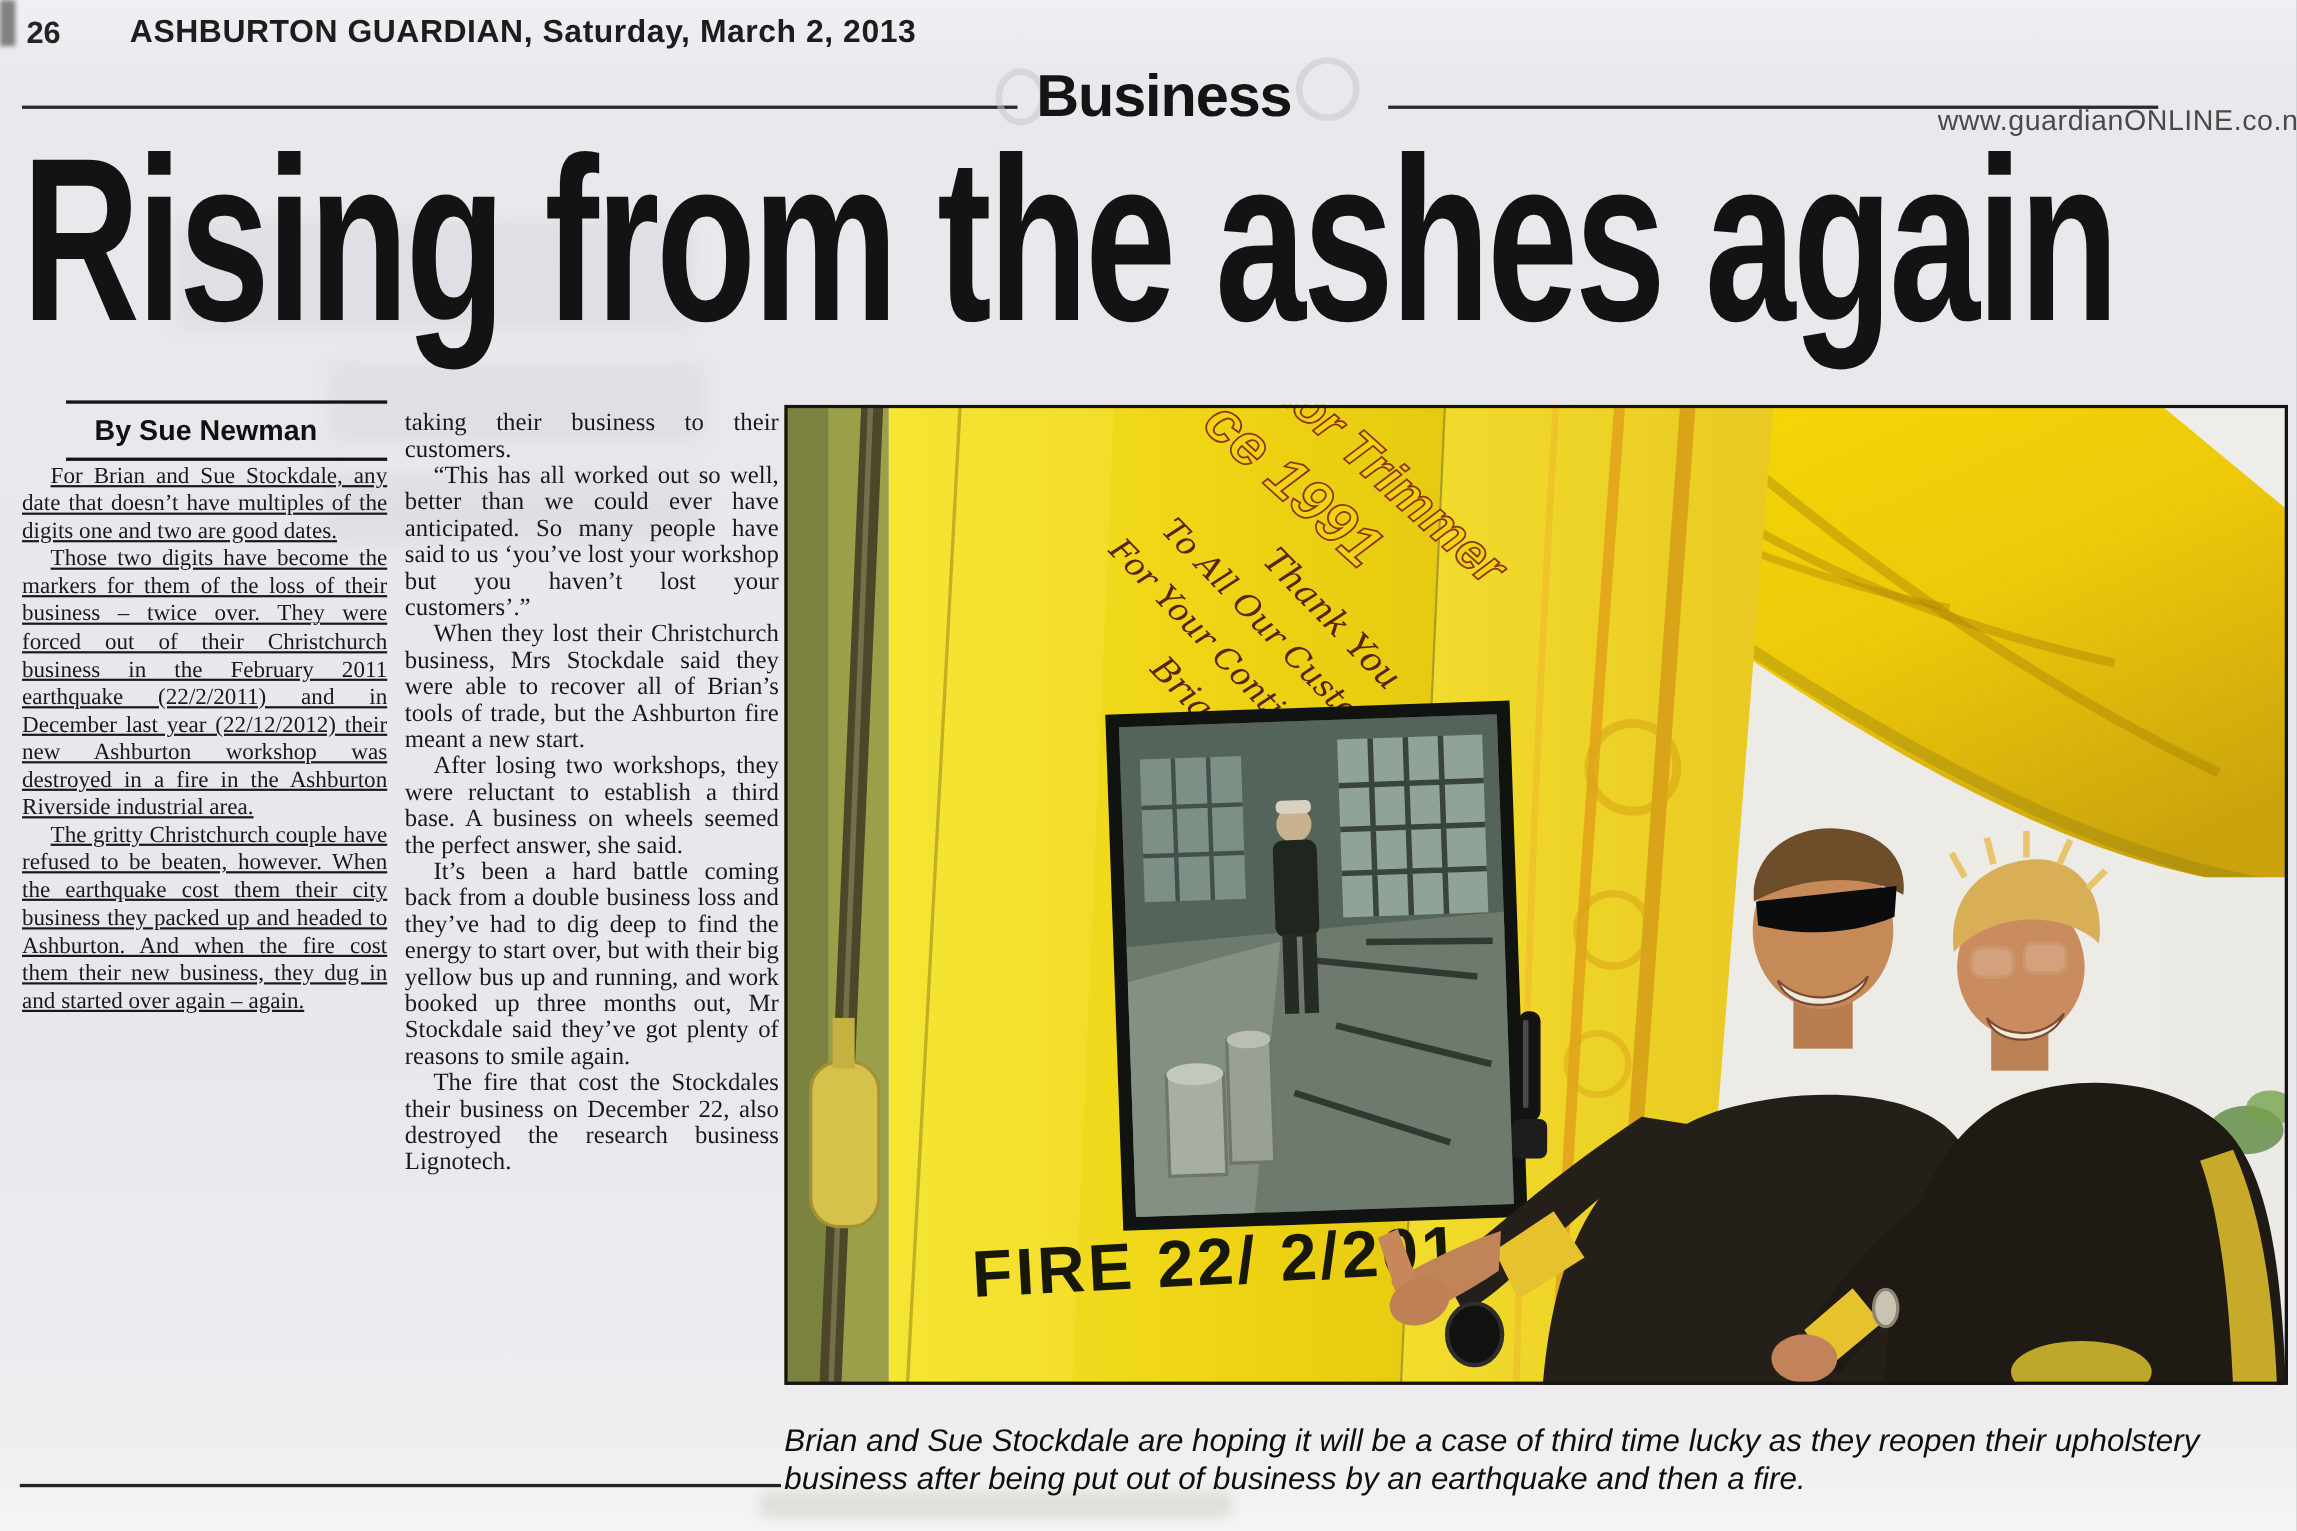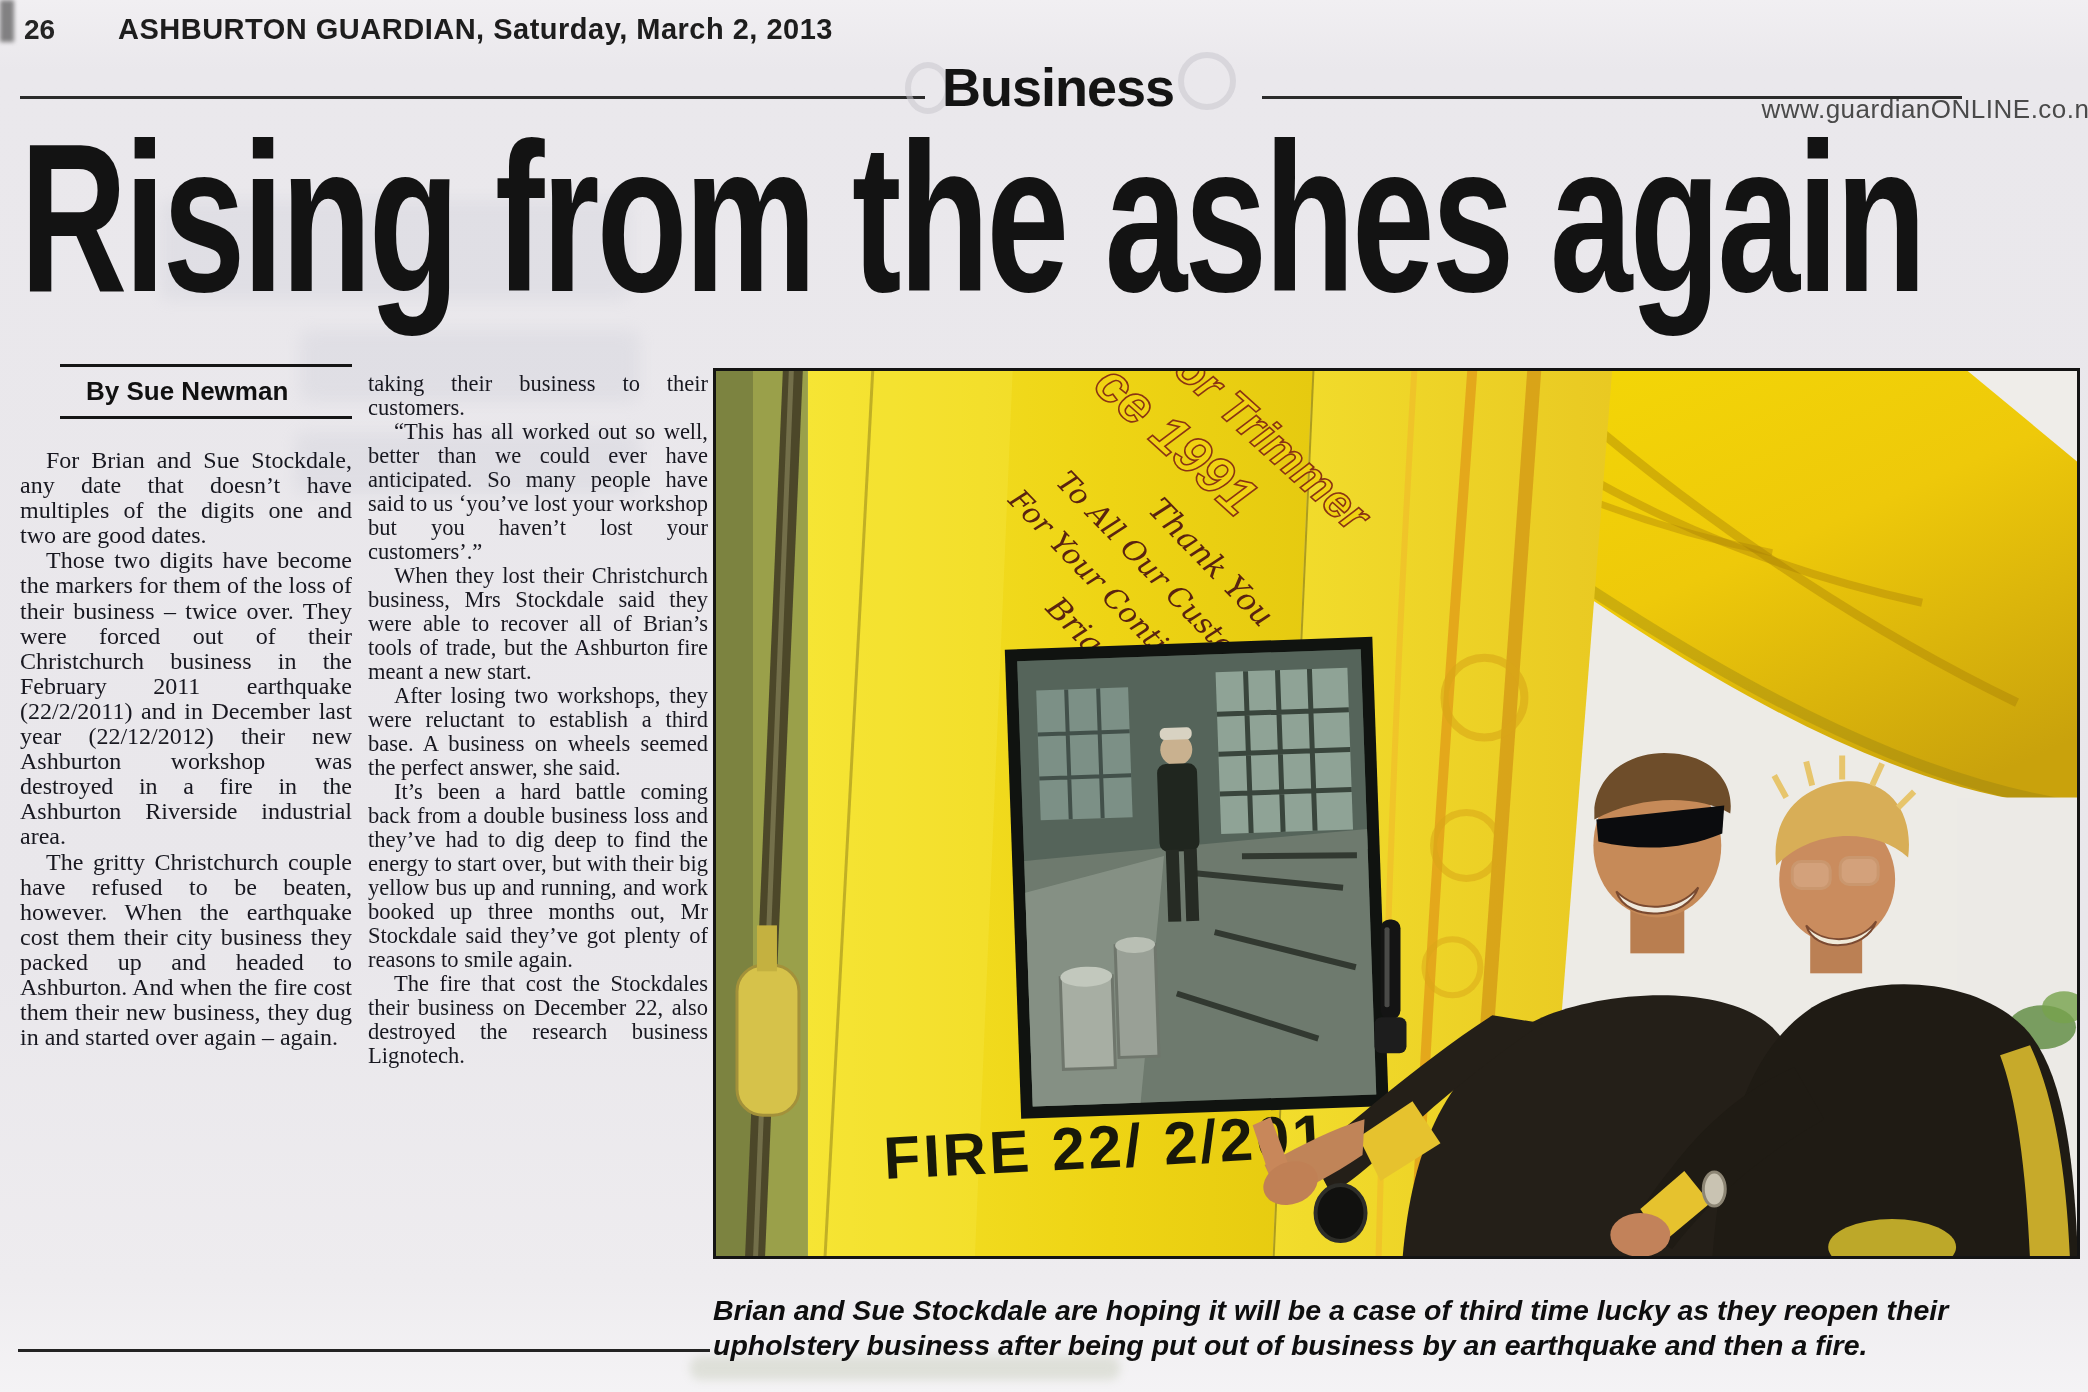--- a/index.html
+++ b/index.html
@@ -31,32 +31,32 @@
   .ghost2{left:300px;top:330px;width:340px;height:72px;}
   .ghost3{left:295px;top:432px;width:345px;height:62px;}
   .ghost4{left:690px;top:1356px;width:430px;height:24px;background:#97a37c;opacity:.22;filter:blur(5px);}
   .corner-mark{position:absolute;left:0;top:0;width:14px;height:42px;background:#3a3a3a;opacity:.6;filter:blur(2px);}
   
   .byline-block{position:absolute;left:18px;top:364px;width:336px;}
   .byline-rule{height:3px;background:#151515;width:292px;margin-left:42px;}
   .byline{font-size:26px;font-weight:700;color:#111;padding:9px 0 9px 68px;}
   .bodycol{position:absolute;text-align:justify;color:#181820;
     font-family:"Liberation Serif","DejaVu Serif",serif;}
-  .col1{left:20px;top:448px;width:332px;font-size:24px;line-height:25.1px;}
+  .col1{left:20px;top:420px;width:332px;font-size:21px;line-height:25.1px;text-decoration:underline;}
   .col2{left:368px;top:372px;width:340px;font-size:22.5px;line-height:24px;}
   .bodycol p{margin:0;}
   .bodycol p.indent{text-indent:26px;}
   .cols-bottom-rule{left:18px;top:1349px;width:692px;height:3px;background:#232323;}
   
   .photo{position:absolute;left:713px;top:368px;width:1367px;height:891px;}
   .photo svg{display:block;width:100%;height:100%;}
   .photo-credit{position:absolute;left:713px;top:1263px;width:1364px;text-align:right;
     font-size:23px;font-weight:700;color:#1c1c1c;letter-spacing:.5px;}
   .photo-caption{position:absolute;left:713px;top:1293px;width:1374px;
-    font-size:28.5px;line-height:35px;font-weight:700;font-style:italic;color:#0e0e0e;}
+    font-size:28.5px;line-height:35px;font-weight:400;font-style:italic;color:#0e0e0e;}
   
   .script-line{font-family:"DejaVu Serif",serif;font-style:italic;fill:#5a2310;}
   .slogan{font-family:"Liberation Sans",sans-serif;font-style:italic;font-weight:700;
     fill:#f1d312;stroke:#8a3413;stroke-width:1.6px;}
   .fire-text{font-family:"Liberation Sans",sans-serif;font-weight:800;fill:#18180a;letter-spacing:3px;}
 </style>
 </head>
 <body>
 
 <div id="page">

